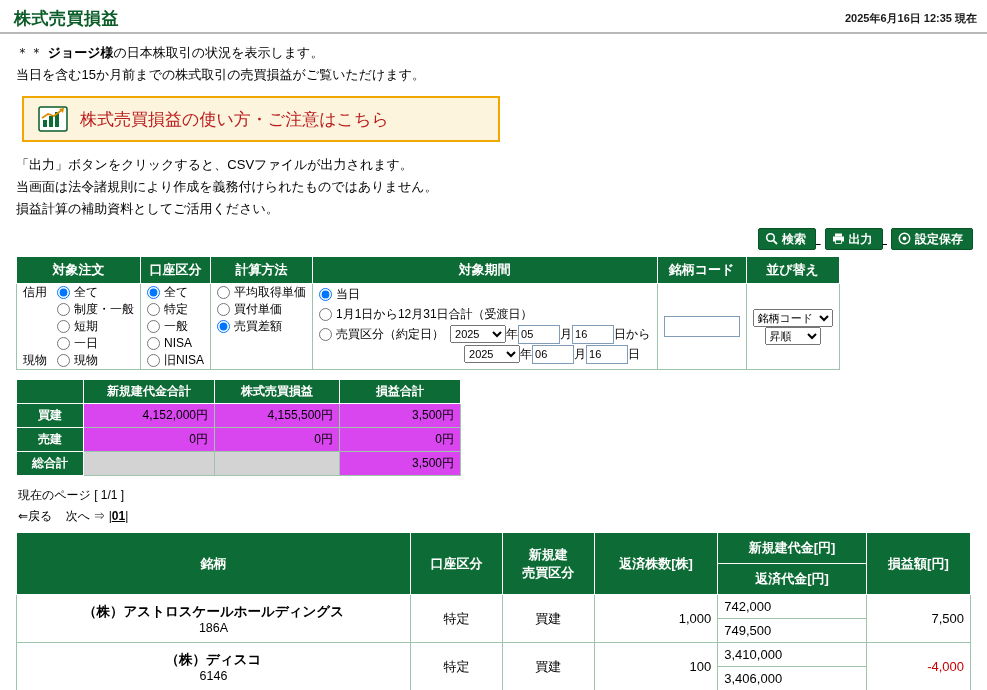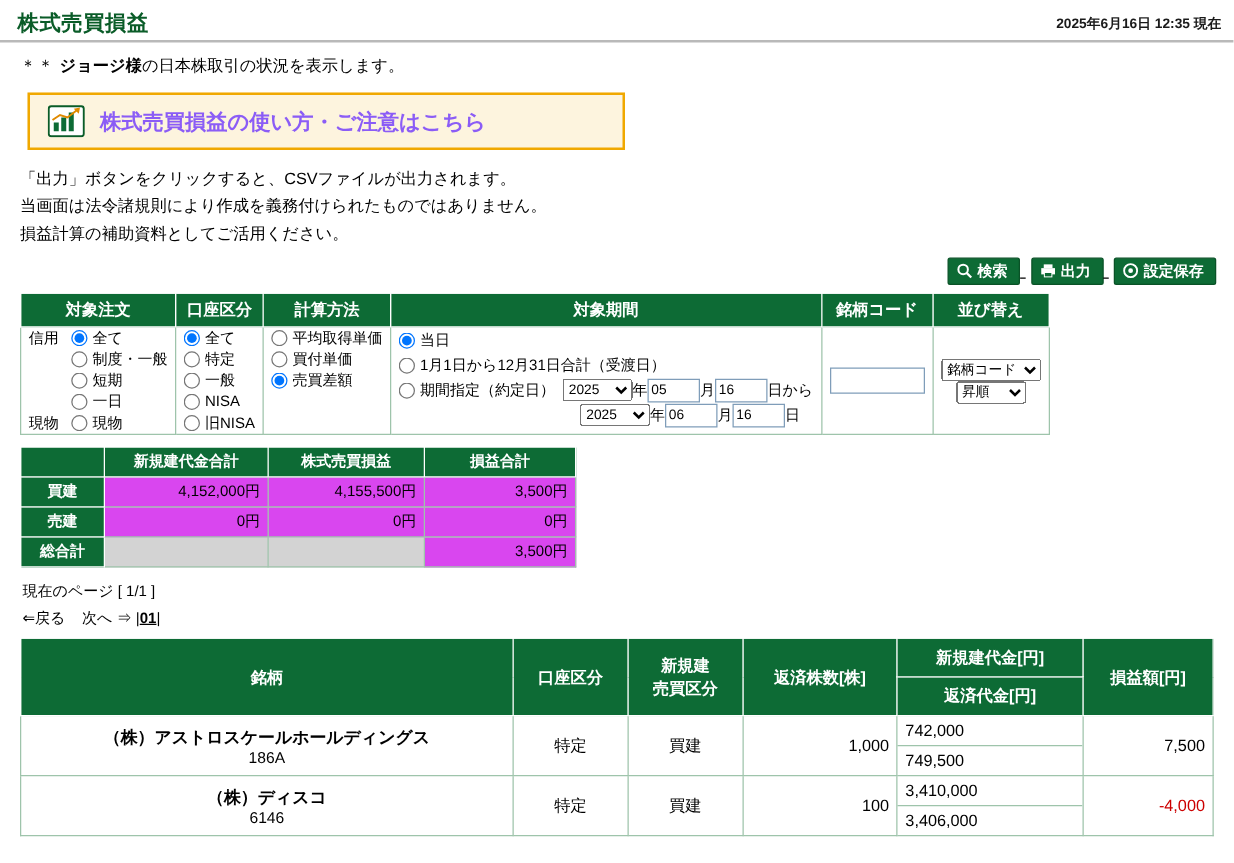--- a/index.html
+++ b/index.html
@@ -64,22 +64,22 @@
   }
   .banner-icon {
     width: 30px;
     height: 26px;
     margin-right: 12px;
     position: relative;
     flex: none;
   }
   .banner-text {
     font-size: 17px;
-    font-weight: bold;
-    color: #8b5cf6;
+    font-weight: normal;
+    color: #b91c1c;
   }
   .notes {
     padding: 12px 0 0 16px;
     font-size: 13px;
     line-height: 22px;
   }
   
   .toolbar {
     position: relative;
     height: 24px;
@@ -246,20 +246,21 @@
   <div class="header-bar">
     <div class="page-title">株式売買損益</div>
     <div class="timestamp">2025年6月16日 12:35 現在</div>
   </div>
 
   <div class="intro">
     <div class="name-line">
       <span class="ast">＊＊</span>
       <span class="name">ジョージ様</span><span>の日本株取引の状況を表示します。</span>
     </div>
+    <div>当日を含む15か月前までの株式取引の売買損益がご覧いただけます。</div>
   </div>
 
   <div class="banner">
     <span class="banner-icon">
       <svg width="30" height="26" viewBox="0 0 30 26">
         <rect x="1" y="1" width="28" height="24" rx="2" fill="#ffffff" stroke="#0a5c28" stroke-width="1.5"></rect>
         <rect x="5" y="14" width="4" height="7" fill="#0d6b35"></rect>
         <rect x="11" y="10" width="4" height="11" fill="#0d6b35"></rect>
         <rect x="17" y="6" width="4" height="15" fill="#0d6b35"></rect>
         <path d="M4 12 L10 8 L16 10 L25 3" stroke="#e08a00" stroke-width="1.6" fill="none"></path>
@@ -386,21 +387,21 @@
           <div class="radio-row" style="line-height:20px">
             <input type="radio" name="period" checked="" style="">
             <span>当日</span>
           </div>
           <div class="radio-row" style="line-height:20px">
             <input type="radio" name="period" style="">
             <span>1月1日から12月31日合計（受渡日）</span>
           </div>
           <div class="radio-row" style="line-height:20px">
             <input type="radio" name="period" style="">
-            <span>期間指定（約定日）</span>
+            <span>売買区分（約定日）</span>
             <span class="dateline" style="margin-left:6px">
               <select class="yearsel">
                 <option>2025</option>
               </select>
               <span>年</span>
               <input class="mm" type="text" value="05" style="">
               <span>月</span>
               <input class="dd" type="text" value="16" style="">
               <span>日から</span>
             </span>

